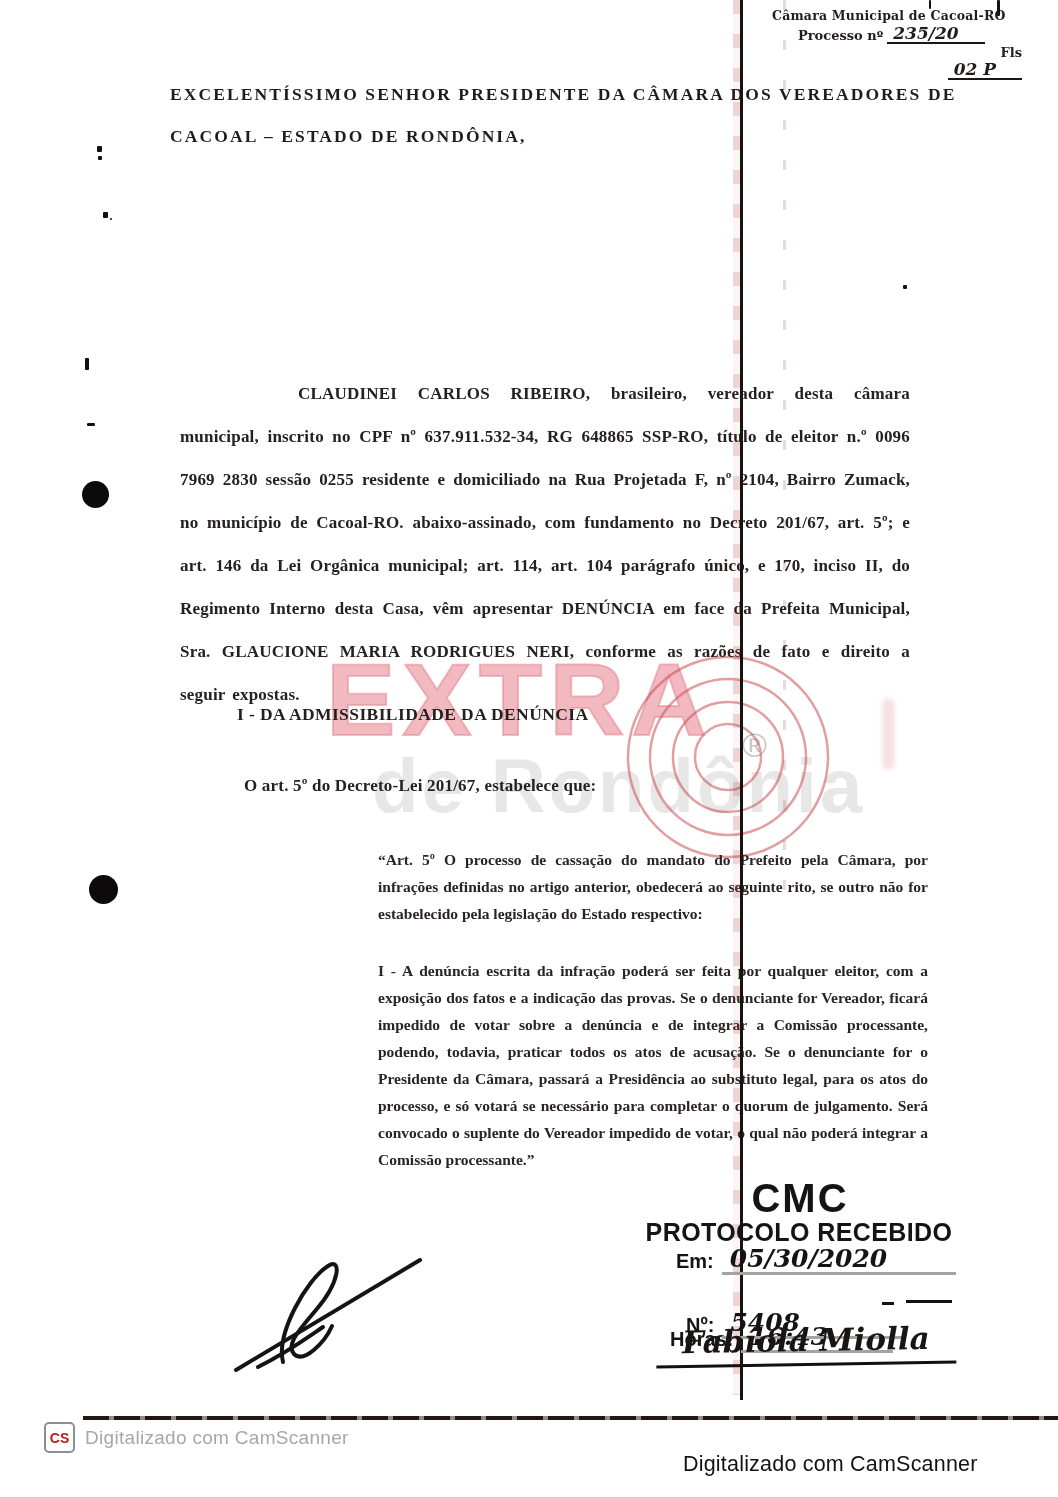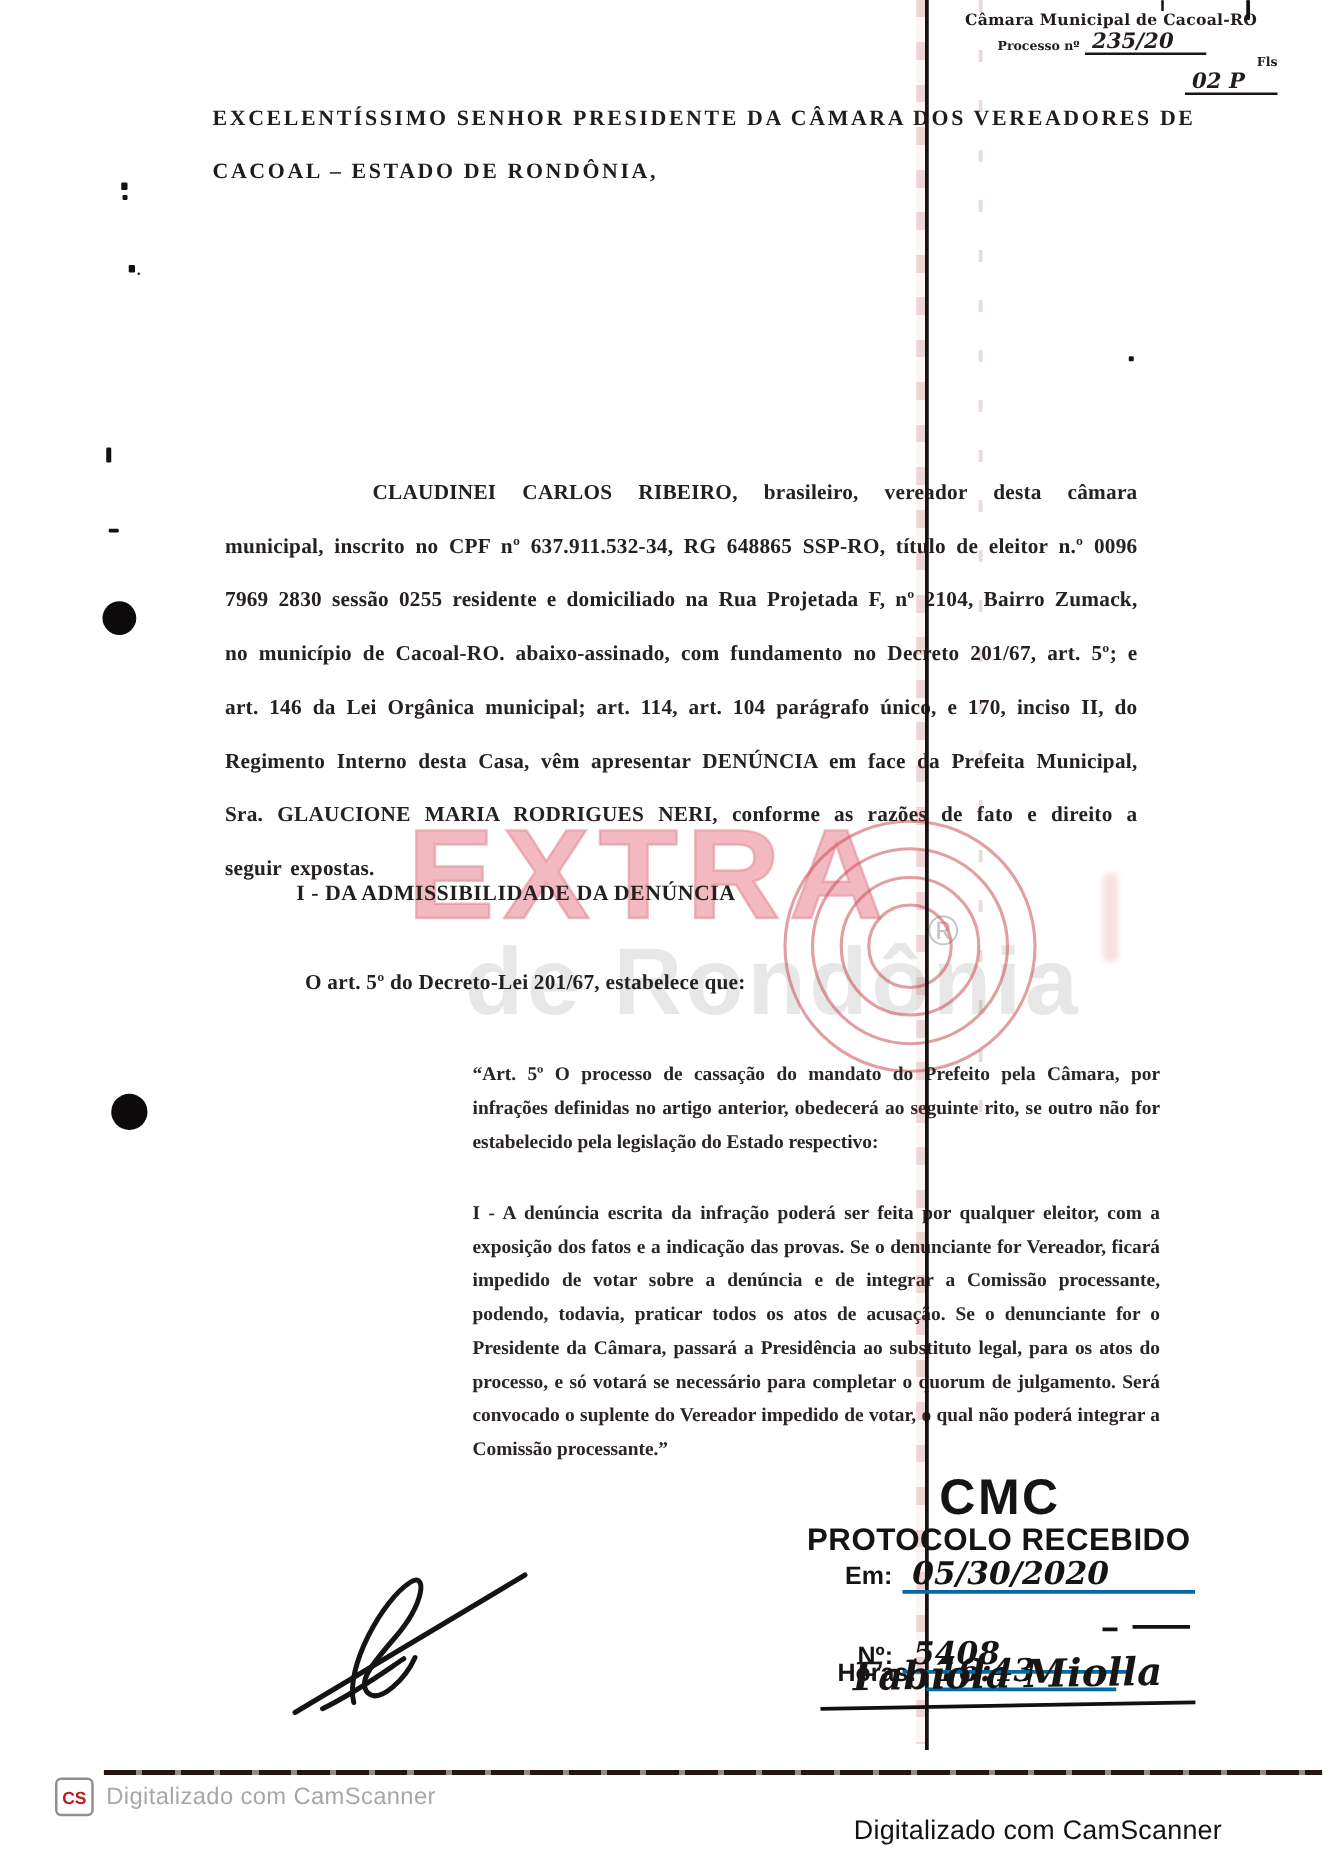--- a/index.html
+++ b/index.html
@@ -6,21 +6,21 @@
   .page{position:relative;width:1058px;height:1497px;background:#ffffff;overflow:hidden;
         font-family:"Liberation Serif", serif;color:#242021;border-radius:20px;}
   .abs{position:absolute;}
 
   
   .top-stamp{left:772px;top:8px;width:250px;color:#231c1c;}
   .ts-org{font-family:"DejaVu Serif",serif;font-weight:700;font-size:12.5px;letter-spacing:.2px;}
   .ts-row{display:flex;align-items:flex-end;margin-top:2px;}
   .ts-row1{margin-left:26px;}
   .ts-row2{margin-left:60px;margin-top:1px;flex-direction:column;}
-  .ts-label{font-family:"DejaVu Serif",serif;font-weight:700;font-size:10px;white-space:nowrap;padding-bottom:1px;}
+  .ts-label{font-family:"DejaVu Serif",serif;font-weight:700;font-size:13px;white-space:nowrap;padding-bottom:1px;}
   .ts-value{font-family:"DejaVu Serif",serif;font-style:italic;font-weight:700;font-size:17px;
             border-bottom:2.5px solid #1b1616;padding:0 26px 0 6px;margin-left:4px;white-space:nowrap;line-height:1;}
 
   
   .addr1{left:170px;top:84px;font-weight:700;font-size:17.5px;letter-spacing:2.1px;white-space:nowrap;color:#201c1c;}
   .addr2{left:170px;top:126px;font-weight:700;font-size:17.5px;letter-spacing:2.1px;white-space:nowrap;color:#201c1c;}
 
   
   .speck{background:#141111;border-radius:1px;}
   .hole{background:#0c0a0a;border-radius:50%;}
@@ -57,21 +57,21 @@
   
   .proto{font-family:"Liberation Sans",sans-serif;color:#151313;z-index:4;}
   .cmc{left:700px;top:1176px;width:200px;text-align:center;font-weight:900;font-size:40px;letter-spacing:2px;}
   .proto-title{left:641px;top:1218px;width:316px;text-align:center;font-weight:900;font-size:25px;letter-spacing:.4px;white-space:nowrap;}
   .proto-row{display:flex;align-items:flex-end;}
   .row-em{left:676px;top:1246px;}
   .row-horas{left:670px;top:1324px;justify-content:center;}
   .row-num{left:670px;top:1310px;margin-left:16px;}
   .proto-label{font-weight:800;font-size:20px;white-space:nowrap;padding-bottom:2px;}
   .proto-value{font-family:"DejaVu Serif",serif;font-style:italic;font-weight:700;font-size:25px;line-height:1;
-               border-bottom:3px solid #0369a1;margin-left:8px;padding:0 14px 1px 8px;white-space:nowrap;}
+               border-bottom:3px solid #a3a3a3;margin-left:8px;padding:0 14px 1px 8px;white-space:nowrap;}
   .v-em{min-width:212px;}
   .v-horas{min-width:130px;}
   .v-num{min-width:160px;}
   .horas-dash1{left:882px;top:1302px;width:12px;height:3px;background:#141111;z-index:4;}
   .horas-dash2{left:906px;top:1300px;width:46px;height:3px;background:#141111;z-index:4;}
   .proto-sig{left:656px;top:1322px;width:300px;text-align:center;font-family:"DejaVu Serif",serif;
              font-style:italic;font-weight:700;font-size:31px;border-bottom:3.5px solid #121010;
              padding-bottom:5px;transform:rotate(-1deg);color:#191515;z-index:4;}
 
   

